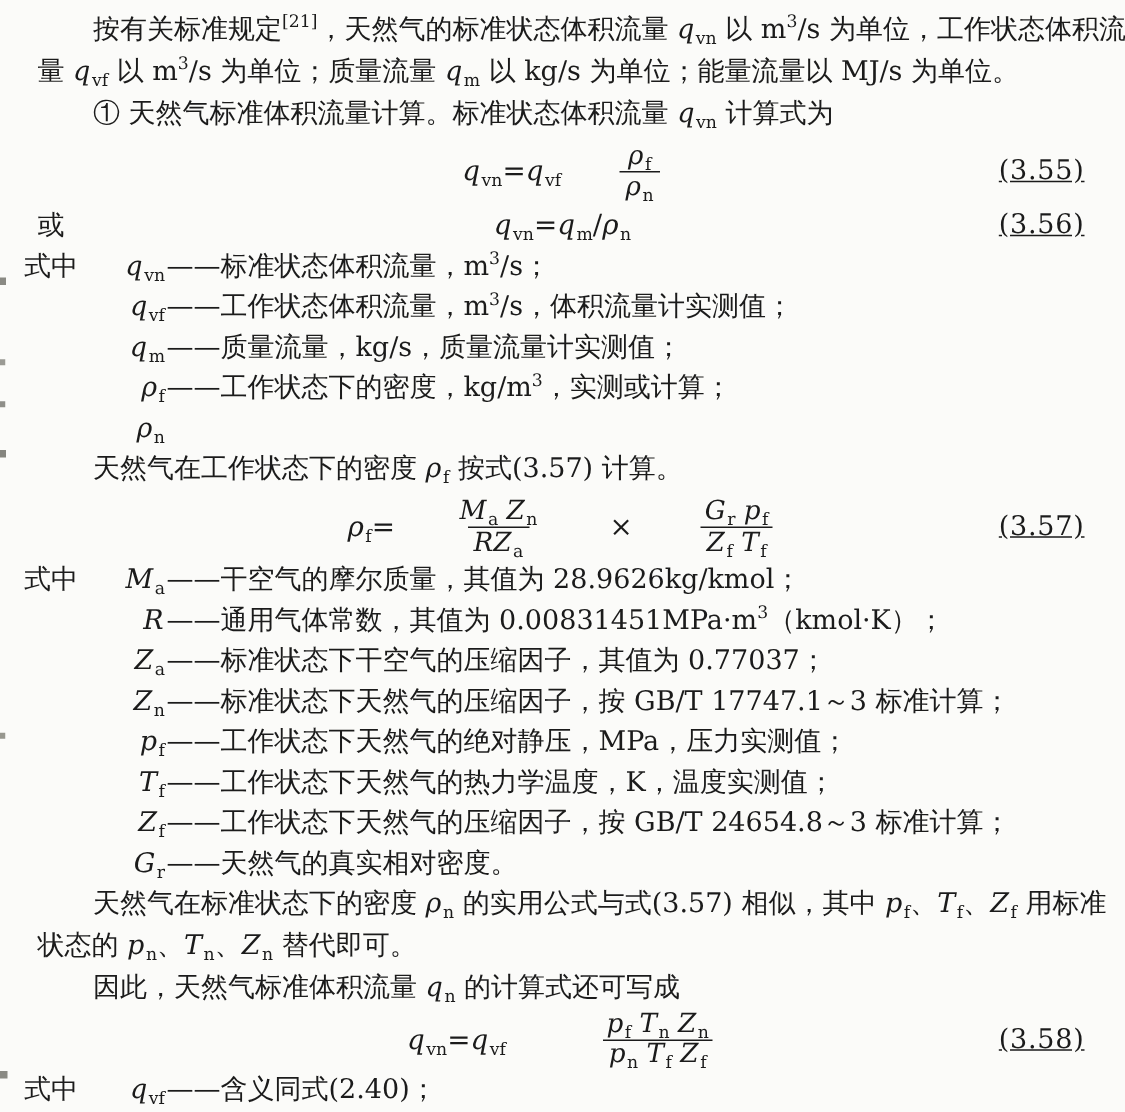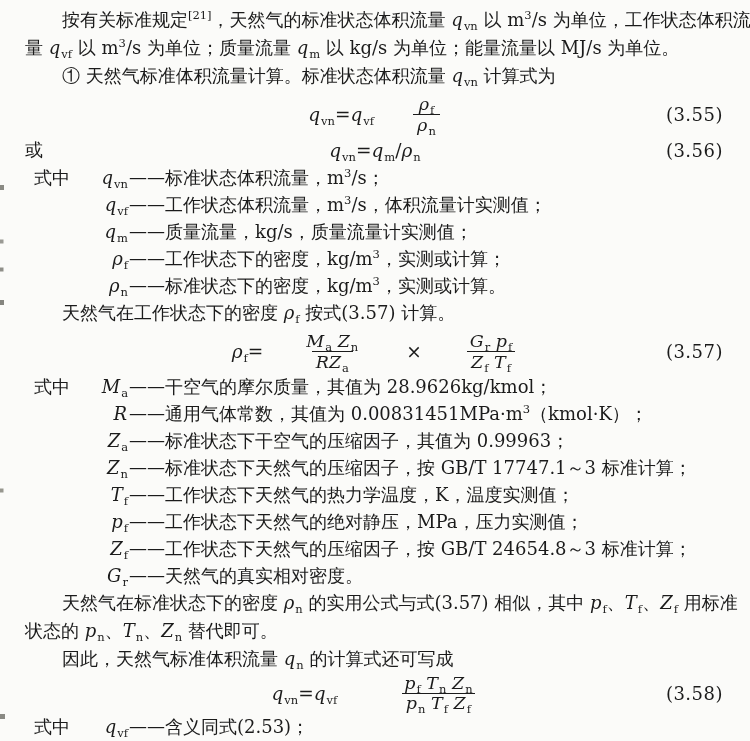--- a/index.html
+++ b/index.html
@@ -19,29 +19,29 @@
   sub{font-size:11.5px;font-style:normal;vertical-align:baseline;position:relative;top:4px;line-height:0;}
   sup{font-size:11.5px;font-style:normal;vertical-align:baseline;position:relative;top:-7px;line-height:0;}
   i{font-style:italic;padding-right:1px;}
   
   .eq-row{position:relative;display:flex;justify-content:center;align-items:center;}
   #eq355{height:44px;margin-top:2px;}
   #eq356{height:28px;}
   #eq357{height:44px;margin-top:2px;}
   #eq358{height:40px;}
   .eq-body{display:inline-flex;align-items:center;white-space:nowrap;font-size:18.5px;gap:37px;}
-  .eq-tag{position:absolute;right:27px;top:50%;transform:translateY(-50%);font-size:18px;letter-spacing:0.5px;}
+  .eq-tag{position:absolute;right:27px;top:50%;transform:translateY(-50%);font-size:18px;letter-spacing:0.5px;text-decoration:underline;}
   .frac{display:inline-flex;flex-direction:column;align-items:center;margin:0 2px;font-size:17.5px;}
   .frac .fnum{line-height:20px;padding:0 4px;}
   .frac .fden{line-height:20px;padding:0 4px;border-top:1.6px solid #1b1b1b;}
   #eq358 .frac .fnum,#eq358 .frac .fden{line-height:19px;margin-left:24px;}
   .eq-op{margin:0 5px;}
   .or-label{position:absolute;left:25px;top:50%;transform:translateY(-50%);}
   
-  .def-row{display:flex;align-items:flex-start;line-height:27px;padding-left:34px;white-space:nowrap;}
+  .def-row{display:flex;align-items:flex-start;line-height:27px;padding-left:16px;white-space:nowrap;}
   .def-label{width:48px;flex:0 0 48px;}
   .def-sym{width:46px;flex:0 0 46px;text-align:right;}
   .def-desc{padding-left:1px;}
   #defs3 .def-row{line-height:28px;}
   #p1{padding-top:6px;}
   
   .specks{position:absolute;left:0;top:0;width:3px;height:3px;background:transparent;
     box-shadow:0 186px 0 1px #8a8a84,0 240px 0 0.5px #9a9a94,0 268px 0 0.5px #8f8f89,
                0 301px 0 1px #85857f,0 489px 0 0.5px #97978f,1px 715px 0 1px #8a8a84;}
 </style>
@@ -96,21 +96,20 @@
       <span class="def-desc">——质量流量，kg/s，质量流量计实测值；</span>
     </div>
     <div class="def-row">
       <span class="def-label"></span>
       <span class="def-sym"><i>ρ</i><sub>f</sub></span>
       <span class="def-desc">——工作状态下的密度，kg/m<sup>3</sup>，实测或计算；</span>
     </div>
     <div class="def-row">
       <span class="def-label"></span>
       <span class="def-sym"><i>ρ</i><sub>n</sub></span>
-      <span class="def-desc">——标准状态下的密度，kg/m<sup>3</sup>，实测或计算。</span>
     </div>
   </div>
 
   <p class="para">
     <span class="line indent">天然气在工作状态下的密度 <i>ρ</i><sub>f</sub> 按式(3.57) 计算。</span>
   </p>
 
   <div class="eq-row" id="eq357">
     <span class="eq-body">
       <span><i>ρ</i><sub>f</sub>=</span>
@@ -134,39 +133,39 @@
       <span class="def-desc">——干空气的摩尔质量，其值为 28.9626kg/kmol；</span>
     </div>
     <div class="def-row">
       <span class="def-label"></span>
       <span class="def-sym"><i>R</i></span>
       <span class="def-desc">——通用气体常数，其值为 0.00831451MPa·m<sup>3</sup>（kmol·K）；</span>
     </div>
     <div class="def-row">
       <span class="def-label"></span>
       <span class="def-sym"><i>Z</i><sub>a</sub></span>
-      <span class="def-desc">——标准状态下干空气的压缩因子，其值为 0.99963；</span>
+      <span class="def-desc">——标准状态下干空气的压缩因子，其值为 0.77037；</span>
     </div>
     <div class="def-row">
       <span class="def-label"></span>
       <span class="def-sym"><i>Z</i><sub>n</sub></span>
       <span class="def-desc">——标准状态下天然气的压缩因子，按 GB/T 17747.1～3 标准计算；</span>
     </div>
     <div class="def-row">
       <span class="def-label"></span>
+      <span class="def-sym"><i>p</i><sub>f</sub></span>
+      <span class="def-desc">——工作状态下天然气的绝对静压，MPa，压力实测值；</span>
+    </div>
+    <div class="def-row">
+      <span class="def-label"></span>
       <span class="def-sym"><i>T</i><sub>f</sub></span>
       <span class="def-desc">——工作状态下天然气的热力学温度，K，温度实测值；</span>
     </div>
     <div class="def-row">
       <span class="def-label"></span>
-      <span class="def-sym"><i>p</i><sub>f</sub></span>
-      <span class="def-desc">——工作状态下天然气的绝对静压，MPa，压力实测值；</span>
-    </div>
-    <div class="def-row">
-      <span class="def-label"></span>
       <span class="def-sym"><i>Z</i><sub>f</sub></span>
       <span class="def-desc">——工作状态下天然气的压缩因子，按 GB/T 24654.8～3 标准计算；</span>
     </div>
     <div class="def-row">
       <span class="def-label"></span>
       <span class="def-sym"><i>G</i><sub>r</sub></span>
       <span class="def-desc">——天然气的真实相对密度。</span>
     </div>
   </div>
 
@@ -187,16 +186,16 @@
         <span class="fden"><i>p</i><sub>n</sub> <i>T</i><sub>f</sub> <i>Z</i><sub>f</sub></span>
       </span>
     </span>
     <span class="eq-tag">(3.58)</span>
   </div>
 
   <div id="defs3">
     <div class="def-row">
       <span class="def-label">式中</span>
       <span class="def-sym"><i>q</i><sub>vf</sub></span>
-      <span class="def-desc">——含义同式(2.53)；</span>
+      <span class="def-desc">——含义同式(2.40)；</span>
     </div>
   </div>
 </div>
 
 </body></html>

